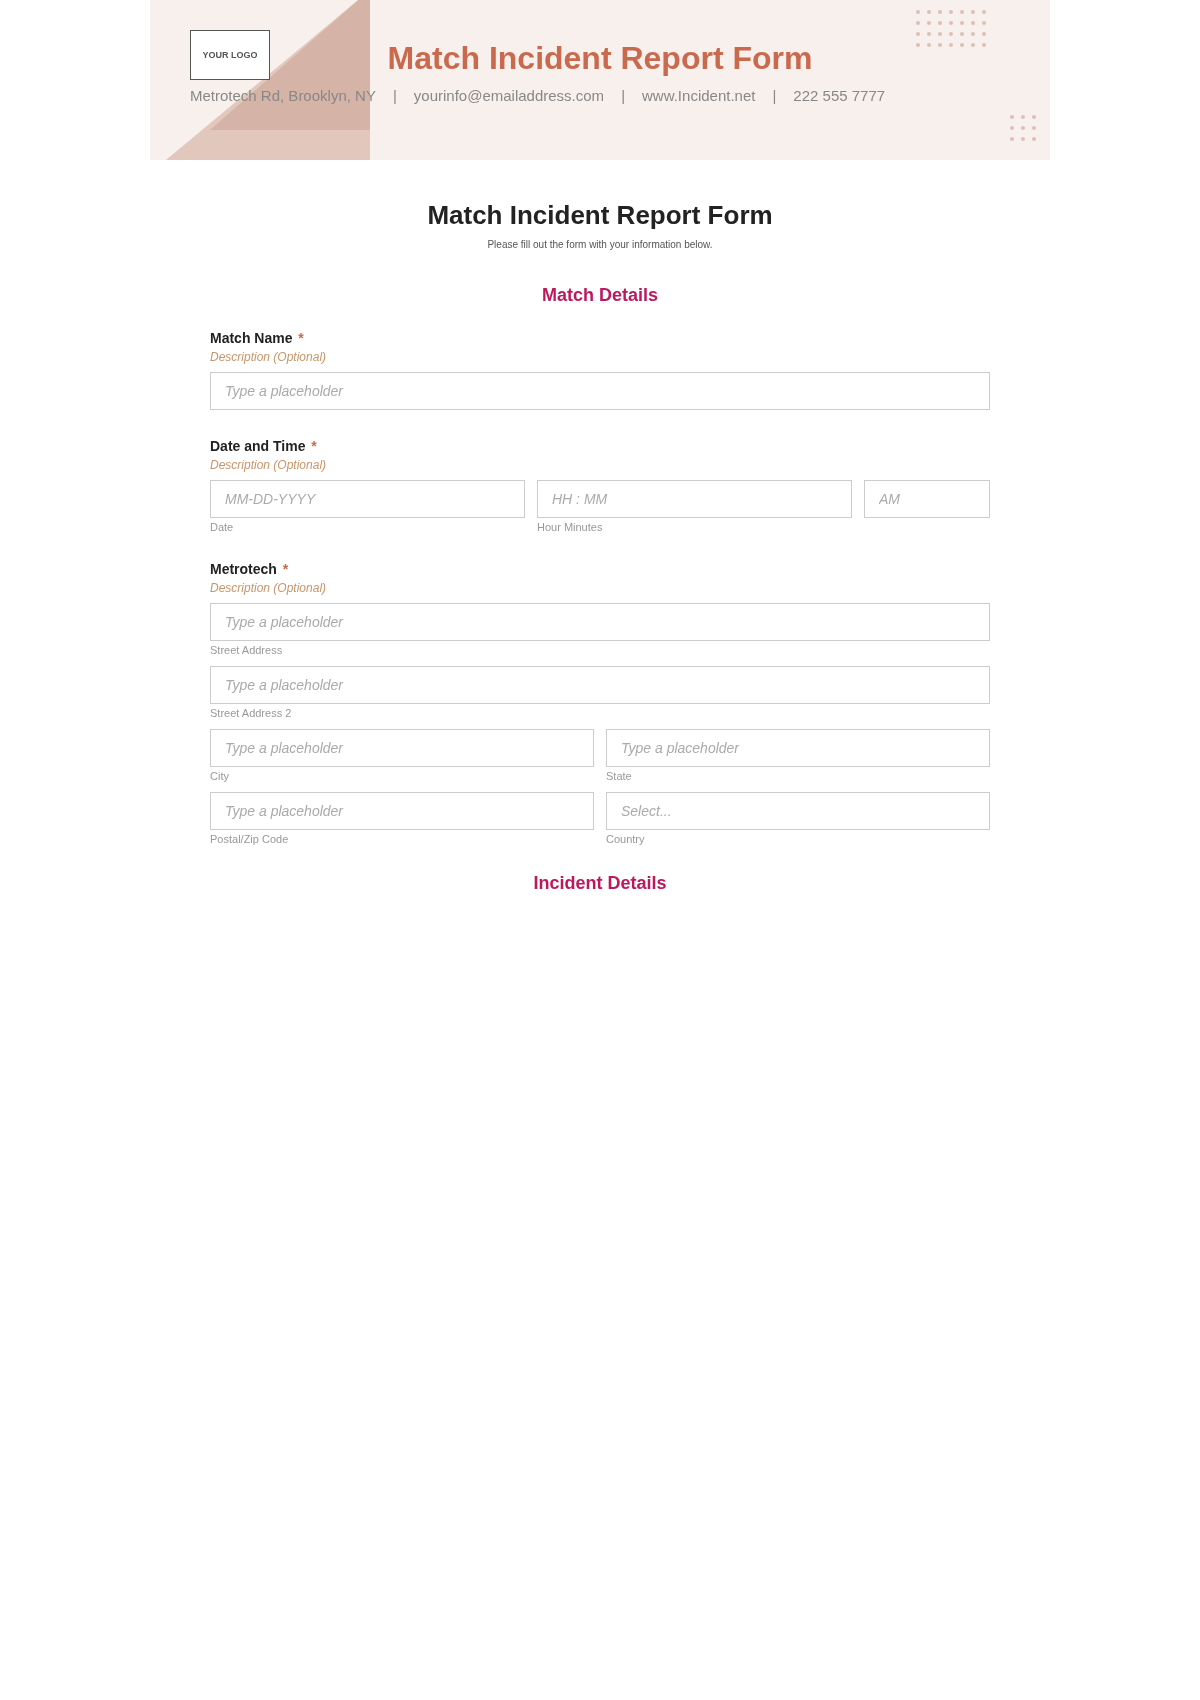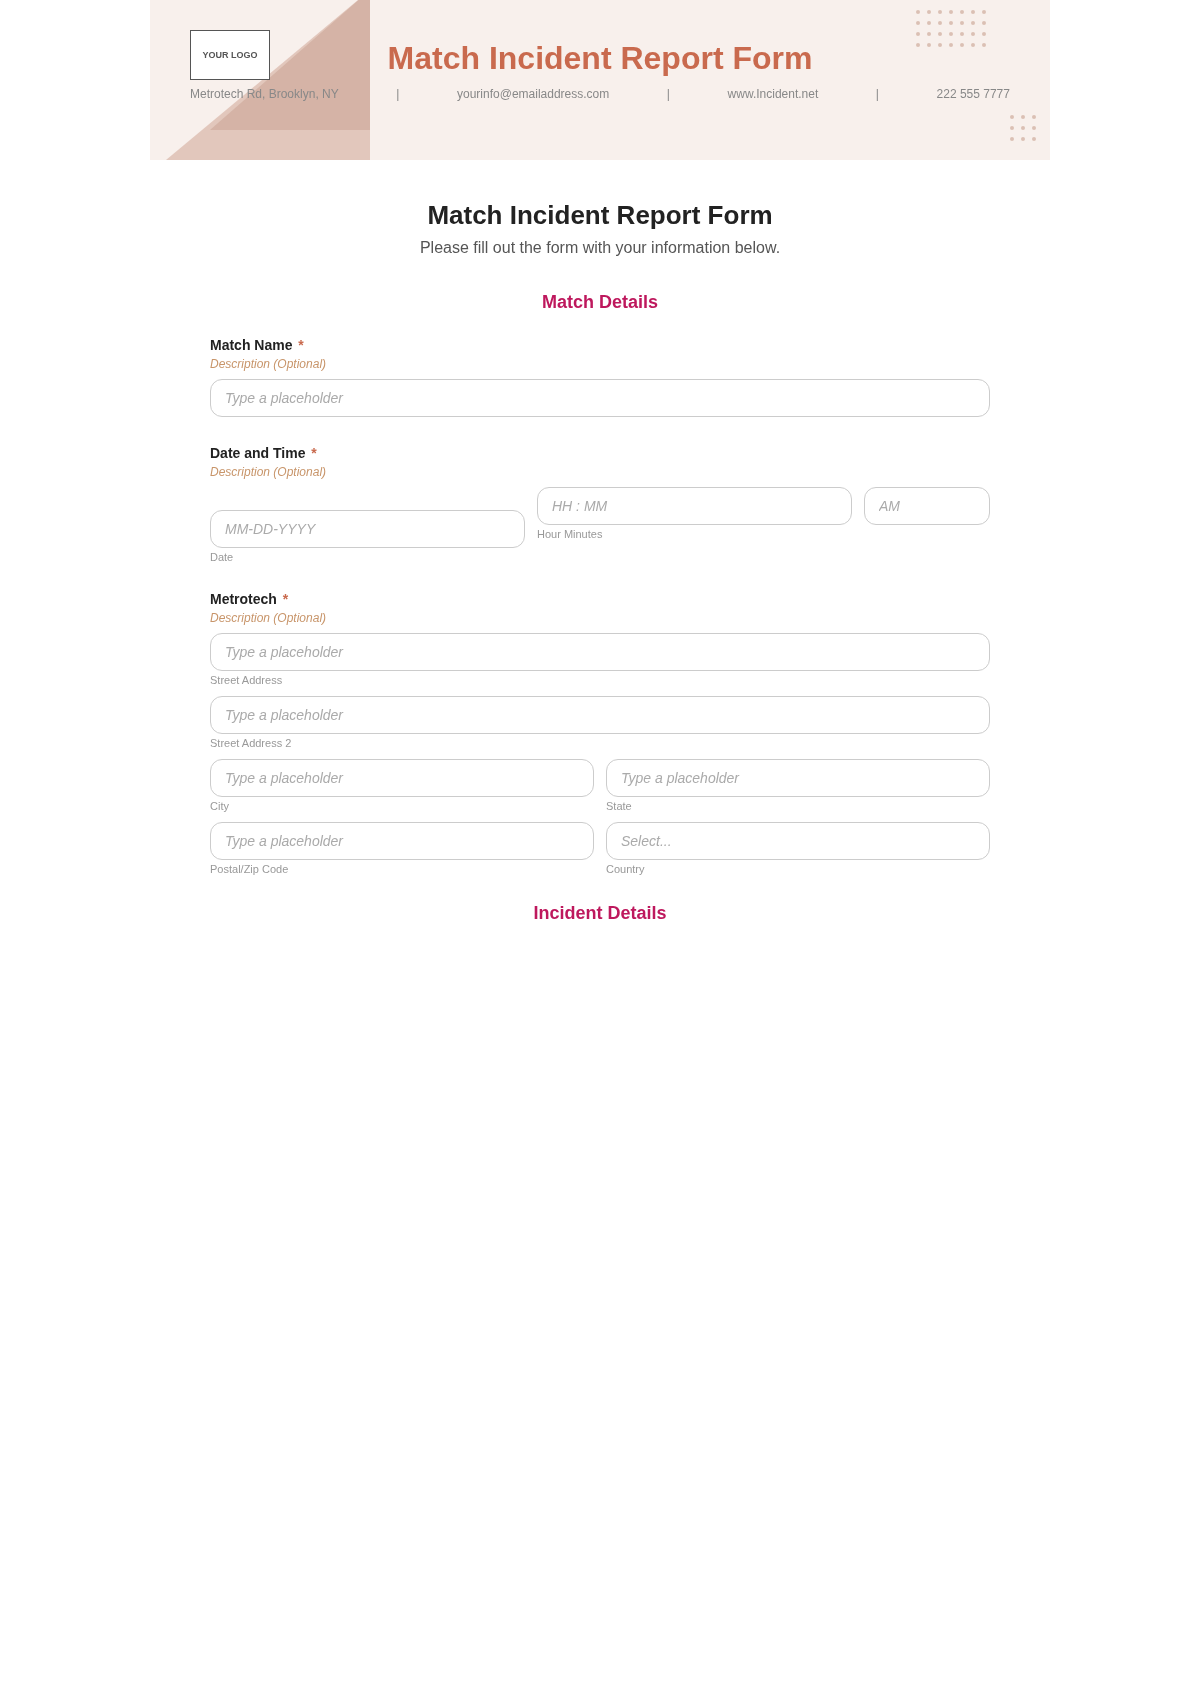--- a/index.html
+++ b/index.html
@@ -110,26 +110,26 @@
     }
 
     .header-title {
       font-size: 32px;
       font-weight: 800;
       color: #c96a4e;
       margin-bottom: 10px;
     }
 
     .header-meta {
-      font-size: 12px;
+      font-size: 15px;
       color: #666;
       display: flex;
-      justify-content: space-between;
+      justify-content: flex-start;
       align-items: center;
-      gap: 8px;
+      gap: 17px;
       flex-wrap: wrap;
     }
 
     .header-meta span {
       color: #888;
     }
 
     
     .form-body {
       padding: 40px 60px 60px 60px;
@@ -138,21 +138,21 @@
 
     .form-main-title {
       font-size: 26px;
       font-weight: 700;
       color: #222;
       text-align: center;
       margin-bottom: 8px;
     }
 
     .form-subtitle {
-      font-size: 16px;
+      font-size: 10px;
       color: #555;
       text-align: center;
       margin-bottom: 35px;
     }
 
     .section-title {
       font-size: 18px;
       font-weight: 700;
       color: #be185d;
       margin-bottom: 20px;
@@ -179,21 +179,21 @@
     .field-description {
       font-size: 12px;
       color: #c8956a;
       margin-bottom: 8px;
       font-style: italic;
     }
 
     .field-input {
       width: 100%;
       border: 1px solid #ccc;
-      border-radius: 12px;
+      border-radius: 0;
       padding: 10px 14px;
       font-size: 14px;
       color: #aaa;
       outline: none;
       background: #fff;
     }
 
     .field-input::placeholder {
       color: #aaa;
       font-style: italic;
@@ -207,21 +207,20 @@
 
     
     .date-time-row {
       display: flex;
       gap: 12px;
       align-items: flex-start;
     }
 
     .date-time-row .date-col {
       flex: 2;
-      margin-top: 23px;
     }
 
     .date-time-row .time-col {
       flex: 2;
     }
 
     .date-time-row .ampm-col {
       flex: 0.8;
     }
 

